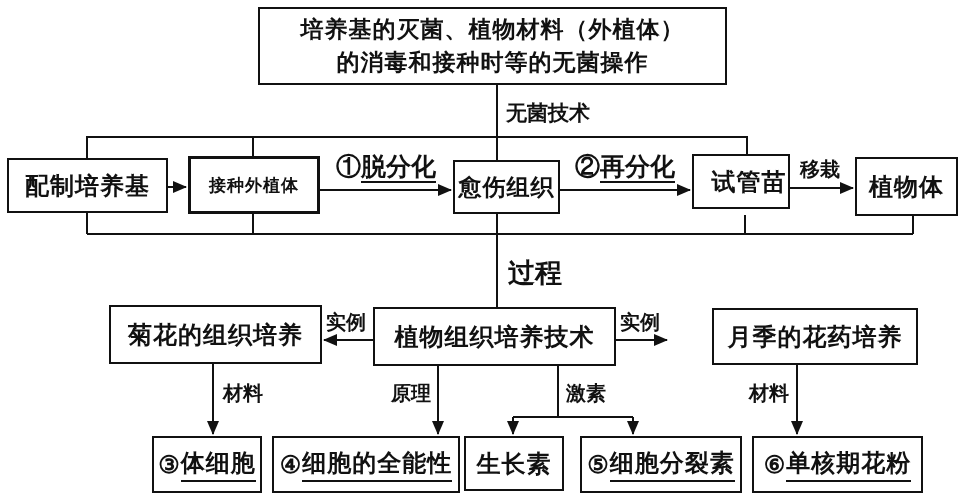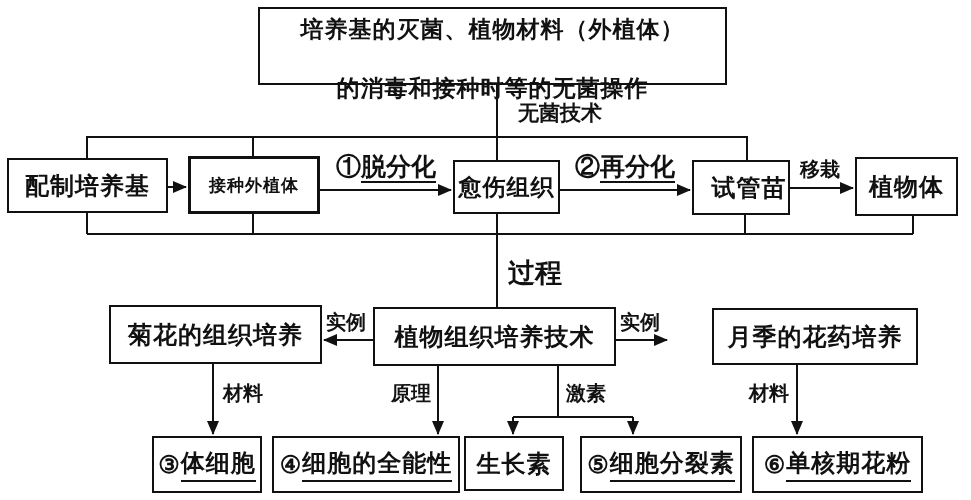--- a/index.html
+++ b/index.html
@@ -31,21 +31,21 @@
   .lbl {
     position: absolute;
     z-index: 3;
     font-weight: bold;
     font-size: 20px;
     white-space: nowrap;
     background: transparent;
   }
   .edge-big { font-size: 25px; text-align: center; }
   .u { border-bottom: 2px solid #111111; padding-bottom: 1px; }
-  .topbox-line { text-align: right; line-height: 1.45; margin-top: 26px; }
+  .topbox-line { text-align: right; line-height: 1.45; }
 </style>
 </head>
 <body>
 
 <div id="canvas">
 
   <svg id="lines" width="971" height="500">
     <defs>
       <marker id="arw" markerUnits="userSpaceOnUse" markerWidth="14" markerHeight="12" refX="13" refY="6" orient="auto">
         <path d="M0,0 L14,6 L0,12 z" fill="#111111"></path>
@@ -89,21 +89,21 @@
   </svg>
 
   <div class="box" style="left:258px; top:7px; width:469px; height:78px; font-size:23px; flex-direction:column;">
     <div class="topbox-line">培养基的灭菌、植物材料（外植体）</div>
     <div class="topbox-line">的消毒和接种时等的无菌操作</div>
   </div>
 
   <div class="box" style="left:7px; top:158px; width:161px; height:55px;">配制培养基</div>
   <div class="box thick" style="left:188px; top:156px; width:132px; height:58px; font-size:17px;">接种外植体</div>
   <div class="box" style="left:453px; top:160px; width:107px; height:54px; font-size:23px;">愈伤组织</div>
-  <div class="box" style="left:692px; top:160px; width:98px; height:55px;padding-left:16px;">试管苗</div>
+  <div class="box" style="left:692px; top:154px; width:98px; height:55px;padding-left:16px;">试管苗</div>
   <div class="box" style="left:855px; top:157px; width:103px; height:59px;">植物体</div>
 
   <div class="box" style="left:109px; top:305px; width:213px; height:59px;">菊花的组织培养</div>
   <div class="box" style="left:373px; top:307px; width:243px; height:59px;">植物组织培养技术</div>
   <div class="box" style="left:669px; top:308px; width:206px; height:57px;margin-left:43px;">月季的花药培养</div>
 
   <div class="box" style="left:152px; top:436px; width:110px; height:57px;">
     <span>③</span>
       <span class="u">体细胞</span>
   </div>
@@ -116,21 +116,21 @@
   </div>
   <div class="box" style="left:580px; top:436px; width:162px; height:57px;">
     <span>⑤</span>
       <span class="u">细胞分裂素</span>
   </div>
   <div class="box" style="left:752px; top:436px; width:171px; height:57px;">
     <span>⑥</span>
       <span class="u">单核期花粉</span>
   </div>
 
-  <div class="lbl" style="left:518px; top:99px; font-size:21px;">无菌技术</div>
+  <div class="lbl" style="left:506px; top:99px; font-size:21px;">无菌技术</div>
   <div class="lbl" style="left:508px; top:255px; font-size:27px;">过程</div>
 
   <div class="lbl edge-big" style="left:318px; top:150px; width:136px;">
     <span>①</span><span class="u">脱分化</span>
   </div>
   <div class="lbl edge-big" style="left:557px; top:150px; width:136px;">
     <span>②</span><span class="u">再分化</span>
   </div>
   <div class="lbl" style="left:800px; top:156px;text-align:center;">移栽</div>
 

